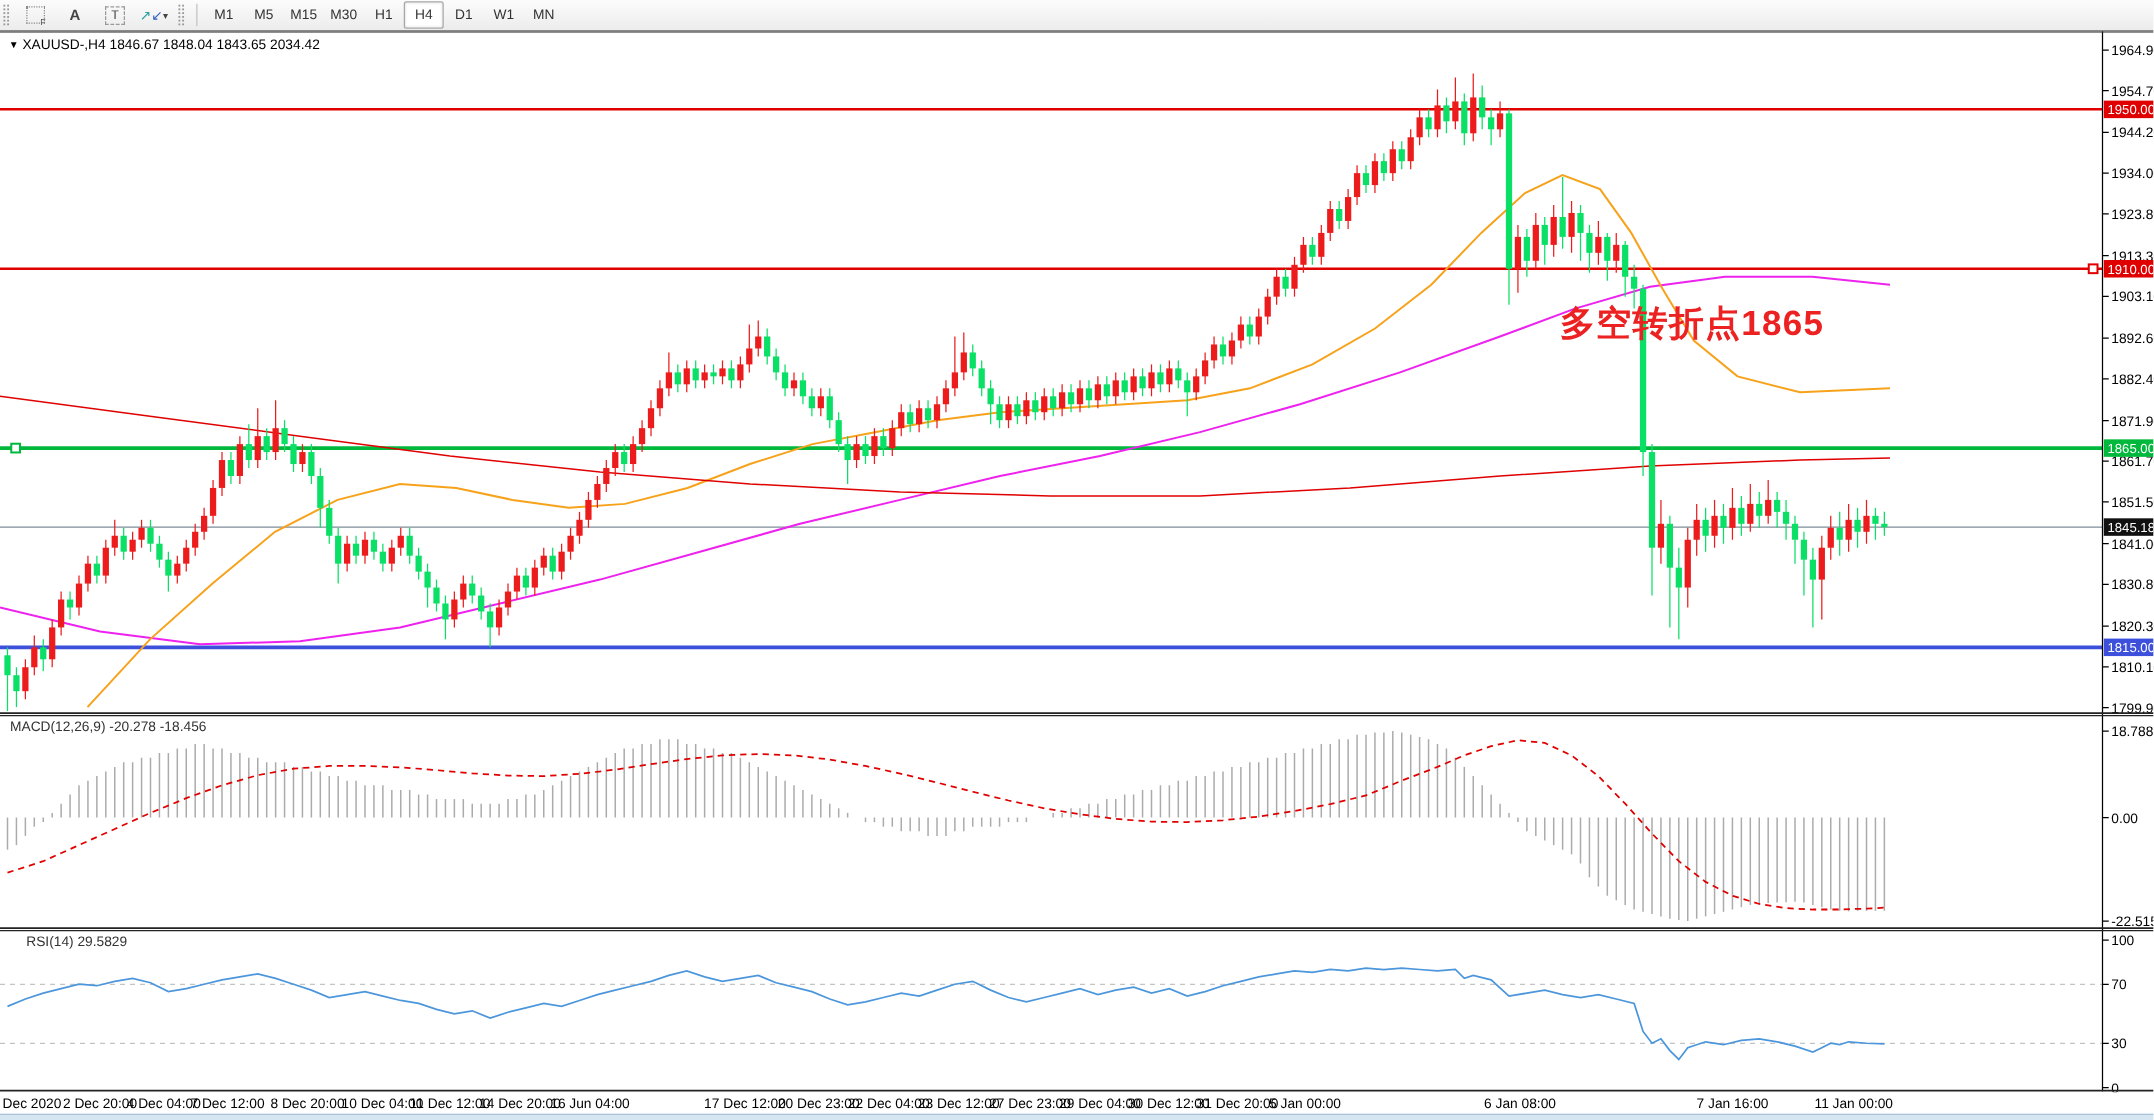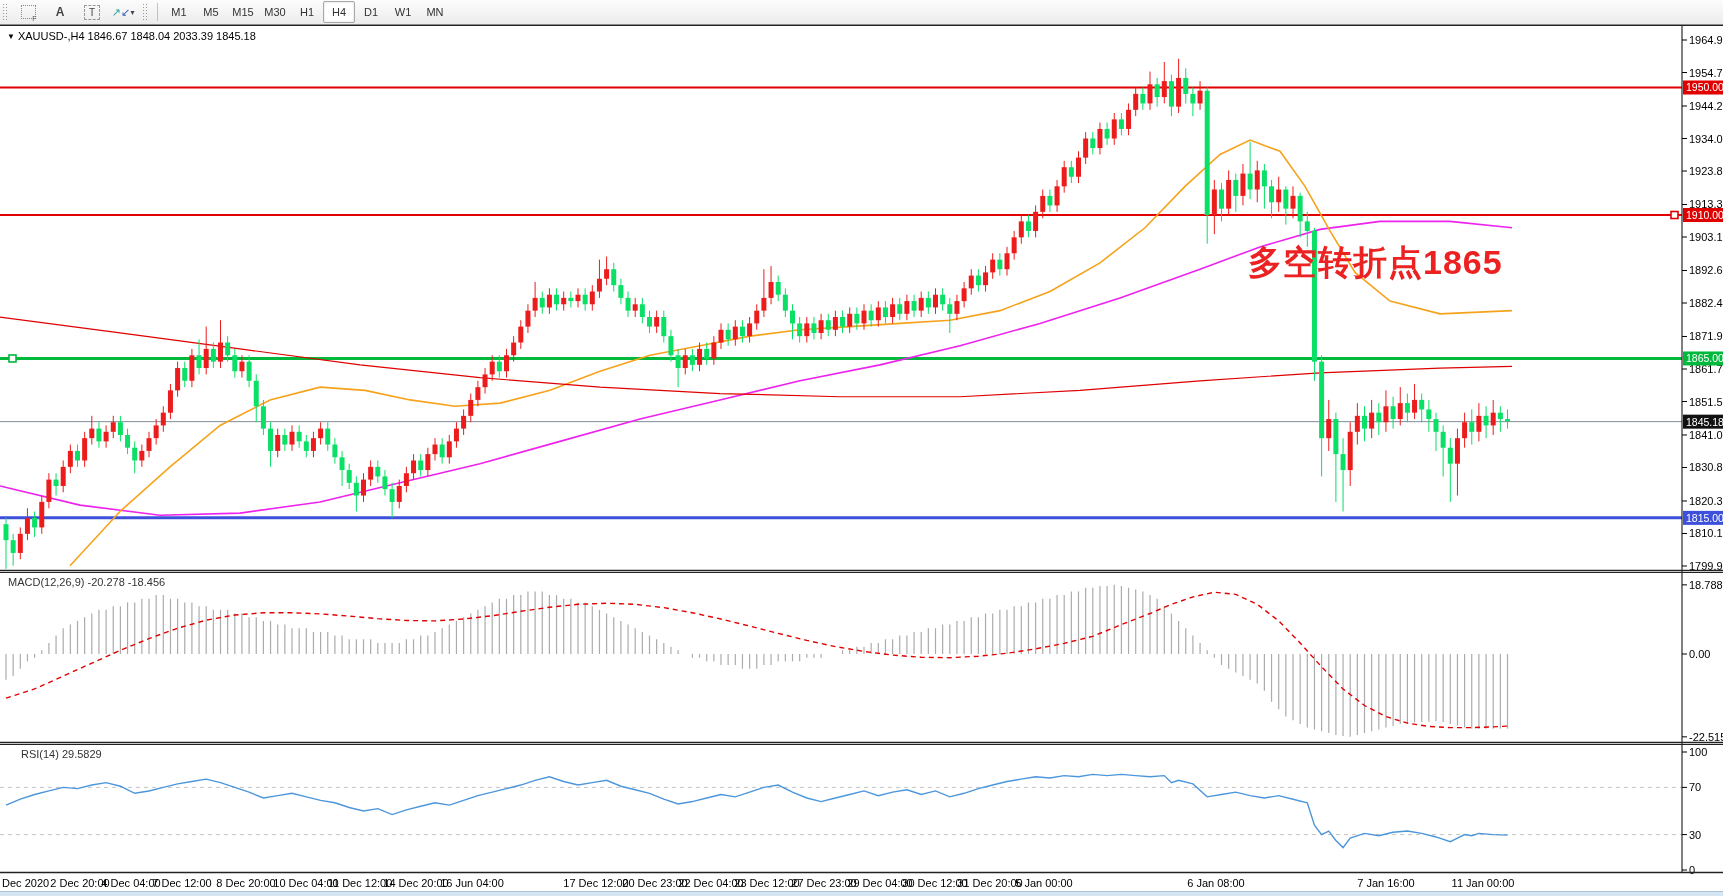--- a/index.html
+++ b/index.html
@@ -22,21 +22,21 @@
   .dashedT{border:1px dashed #9a9a9a;width:14px;height:13px;font-size:10px;color:#444;
     display:flex;align-items:center;justify-content:center;}
   .sep{width:1px;height:18px;background:#c2c2c2;margin:0 5px;}
   .caret{font-size:8px;color:#444;margin-left:2px;}
   
   svg{position:absolute;left:0;display:block;}
   #symbol-title{position:absolute;left:7px;top:30px;font-size:11px;color:#000;z-index:5;}
   #symbol-title .tri{font-size:8px;vertical-align:1px;margin-right:3px;}
   #macd-label{position:absolute;left:8px;top:576px;font-size:11px;color:#333;z-index:5;}
   #rsi-label{position:absolute;left:8px;top:748px;font-size:11px;color:#333;z-index:5;padding-left:13px;}
-  #annotation{position:absolute;left:1248px;top:240px;font-size:34px;font-weight:bold;
+  #annotation{position:absolute;left:1248px;top:240px;font-size:28px;font-weight:bold;
     z-index:6;letter-spacing:1px;white-space:nowrap;}
   #time-axis{position:absolute;left:0;top:874px;width:1723px;height:17px;background:#fff;}
   .tlabel{position:absolute;top:3px;transform:translateX(-50%);font-size:11px;color:#000;white-space:nowrap;}
   #bottom-strip{position:absolute;left:0;top:891px;width:1723px;height:5px;background:#d5e5f2;
     border-top:1px solid #aac4da;}
 </style>
 </head>
 <body>
 
 <div id="app">
@@ -70,21 +70,21 @@
         <div class="tbtn">M30</div>
         <div class="tbtn">H1</div>
         <div class="tbtn active">H4</div>
         <div class="tbtn">D1</div>
         <div class="tbtn">W1</div>
         <div class="tbtn">MN</div>
       </div>
   </div>
 
   <div id="symbol-title">
-    <span class="tri">▼</span><span>XAUUSD-,H4  1846.67 1848.04 2033.39 1845.18</span>
+    <span class="tri">▼</span><span>XAUUSD-,H4  1846.67 1848.04 1843.65 2034.42</span>
   </div>
 
   <svg id="main-svg" width="1723" height="547" viewBox="0 25 1723 547" style="top:25px;">
       <rect x="0" y="25" width="1723" height="547" fill="#fff"></rect>
       <line x1="0" y1="87.49971000000029" x2="1682" y2="87.49971000000029" stroke="#e00000" stroke-width="2"></line>
       <line x1="0" y1="215.0157100000003" x2="1682" y2="215.0157100000003" stroke="#e00000" stroke-width="2"></line>
       <rect x="1671" y="211.5157100000003" width="7" height="7" fill="#fff" stroke="#e00000" stroke-width="1.6"></rect>
       <line x1="0" y1="358.47121000000027" x2="1682" y2="358.47121000000027" stroke="#00b93c" stroke-width="3"></line>
       <rect x="9" y="354.97121000000027" width="7" height="7" fill="#fff" stroke="#00b93c" stroke-width="1.6"></rect>
       <line x1="0" y1="517.8662100000004" x2="1682" y2="517.8662100000004" stroke="#3c50dc" stroke-width="3"></line>

